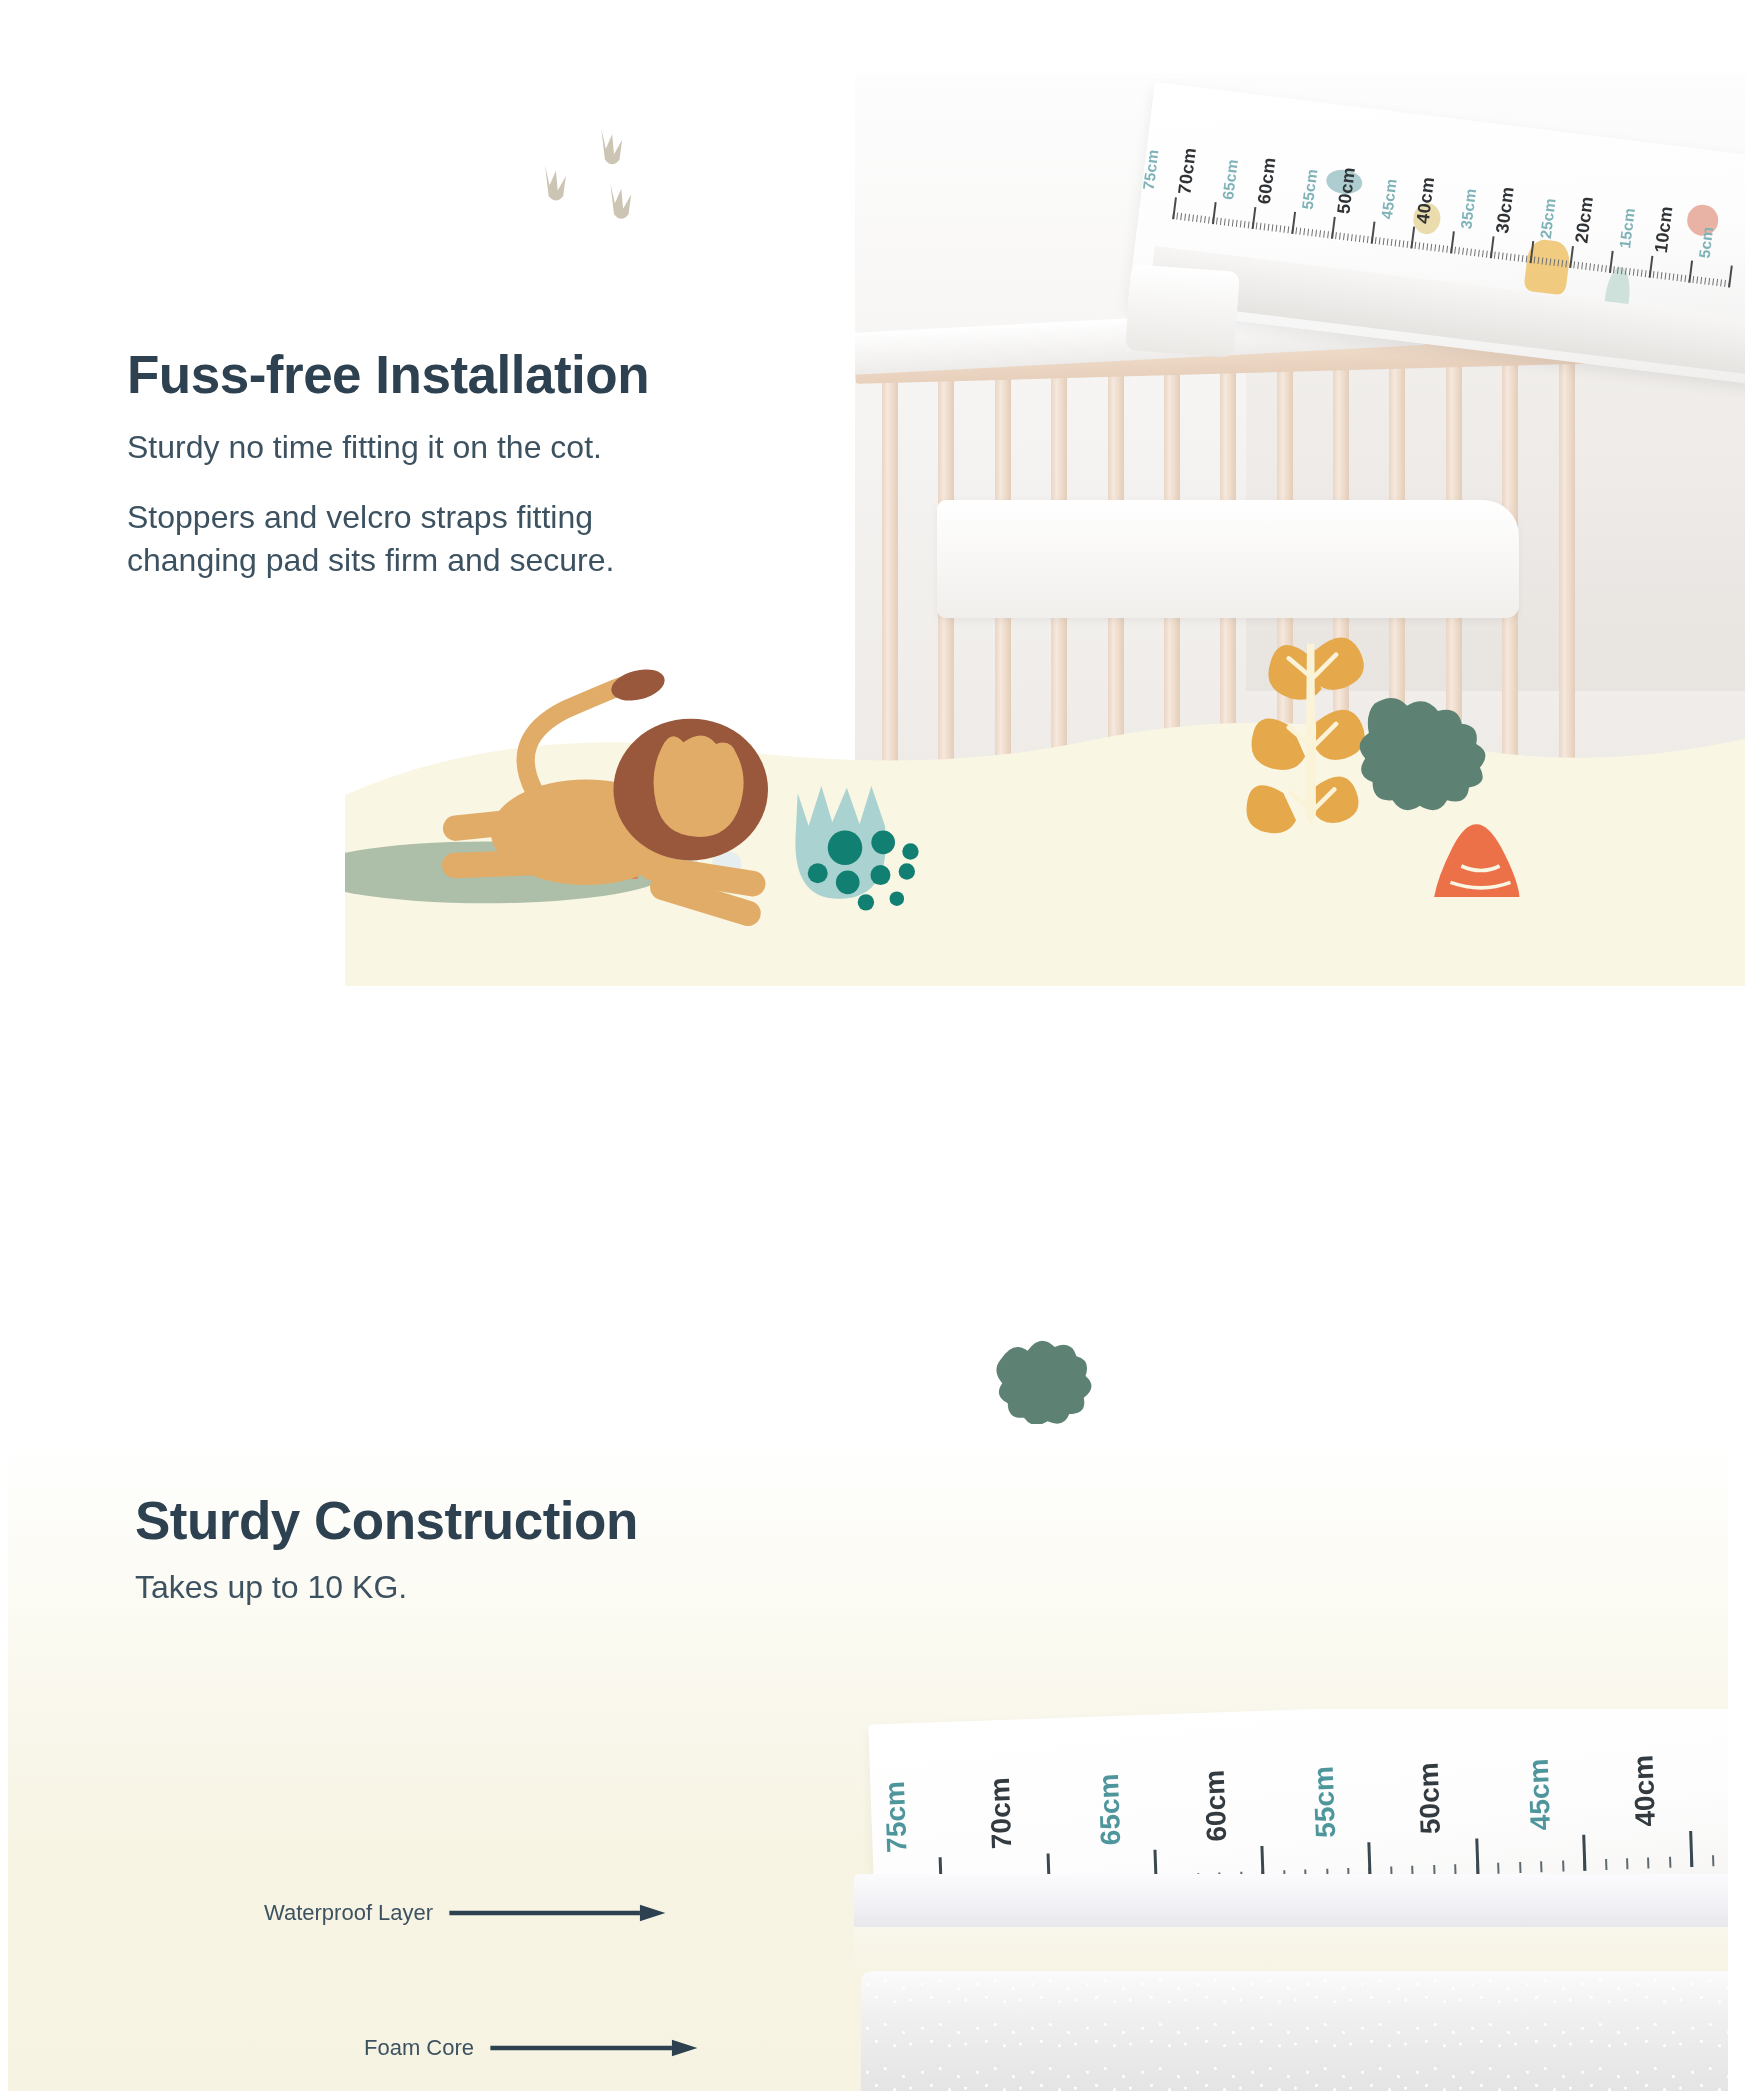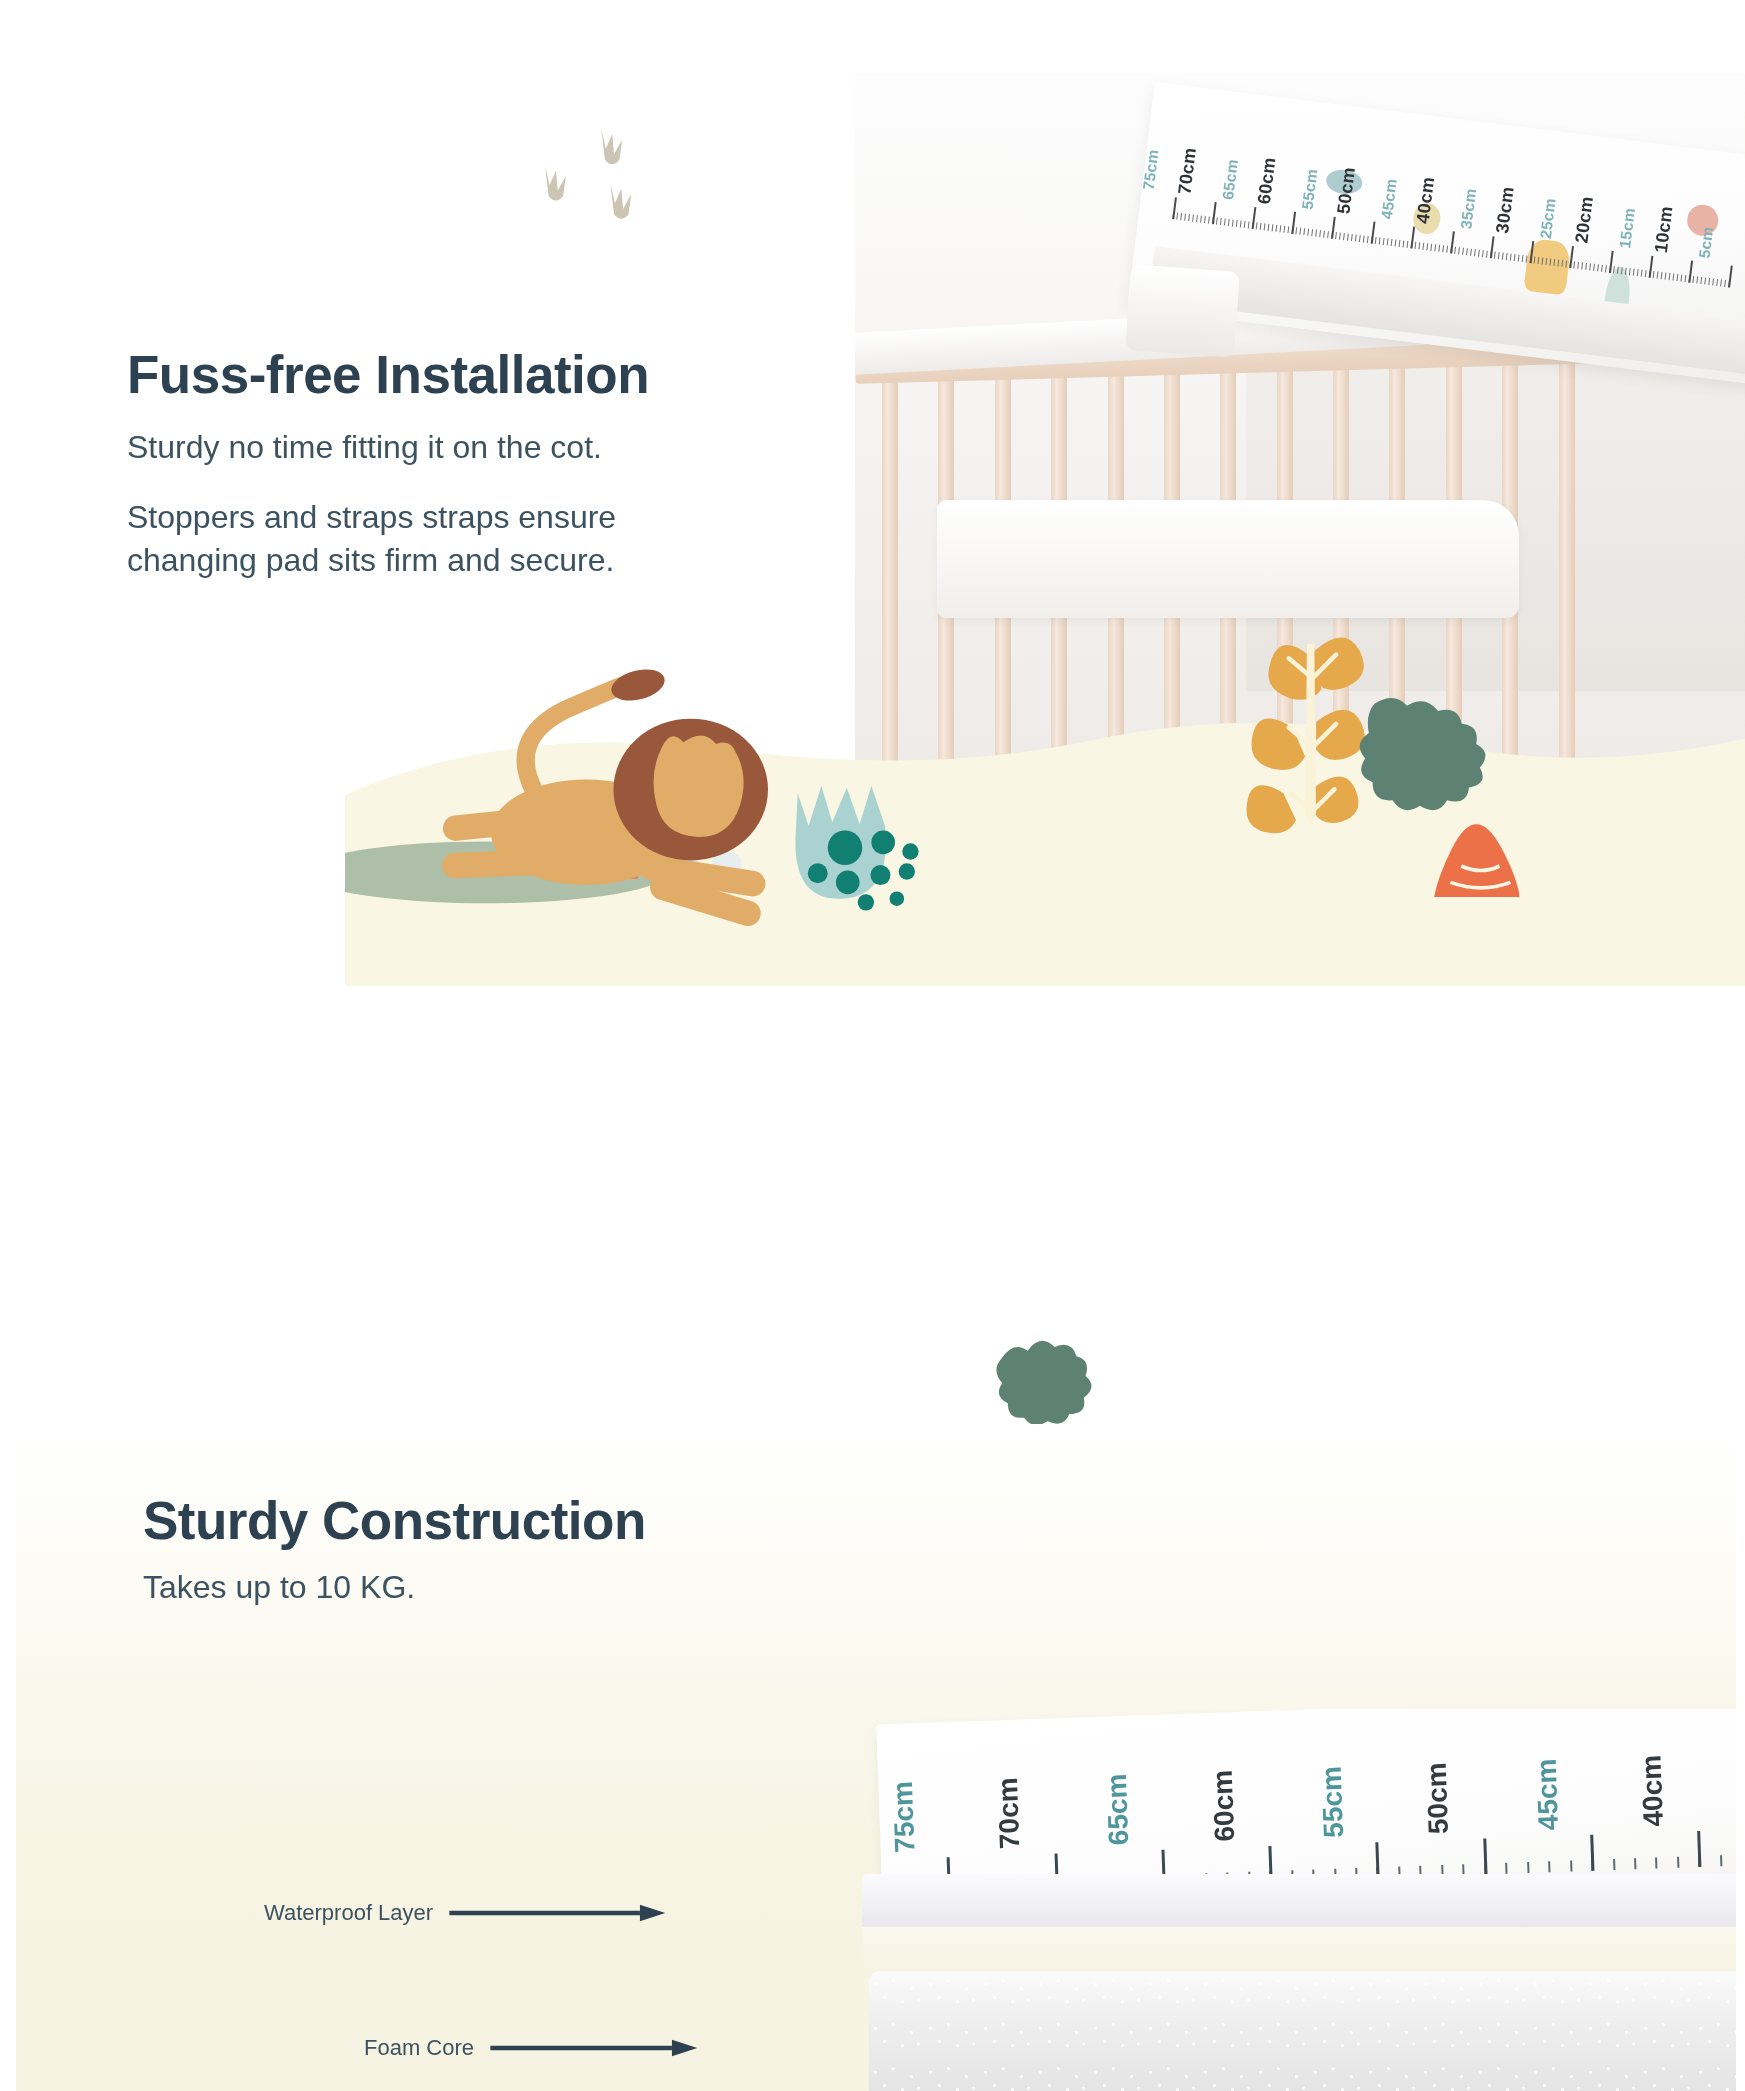--- a/index.html
+++ b/index.html
@@ -176,21 +176,21 @@
 
   
   .lion { position: absolute; left: 427px; top: 655px; width: 382px; height: 300px; }
   .footprints { position: absolute; left: 532px; top: 118px; width: 164px; height: 118px; }
   .plant-cluster { position: absolute; left: 1236px; top: 591px; width: 273px; height: 273px; }
   .leaf-single { position: absolute; left: 984px; top: 1329px; width: 109px; height: 95px; }
 
   
   .section-two {
     position: absolute;
-    left: 16px; top: 1436px;
+    left: 8px; top: 1436px;
     width: 1720px; height: 655px;
     background: linear-gradient(180deg,#ffffff 0%,#fbfaf2 28%,#f7f4e4 62%,#f6f3e2 100%);
     overflow: hidden;
     padding-left: 24px;
   }
   .text-block-two {
     position: absolute;
     left: 127px; top: 55px;
     width: 818px;
   }
@@ -588,21 +588,21 @@
                    q-20 -8 -8 -26 q-14 -16 4 -28 q-4 -20 6 -32 Z"></path>
           <rect x="218" y="172" width="34" height="8" rx="4" transform="rotate(14 218 172)"></rect>
         </g>
       </svg>
     </div>
 
     <div class="text-block-one">
       <div class="heading-xl">Fuss-free Installation</div>
       <div class="body-lg">Sturdy no time fitting it on the cot.</div>
       <div class="body-lg tight">
-        <div>Stoppers and straps straps ensure</div>
+        <div>Stoppers and velcro straps fitting</div>
         <div>changing pad sits firm and secure.</div>
       </div>
     </div>
   </div>
 
   <div class="leaf-single">
     <svg width="109" height="95" viewBox="0 0 120 105">
       <g fill="#5d8274">
         <path d="M18 34 q14 -22 30 -10 q14 -20 30 -4 q18 -8 24 10 q16 4 10 22 q14 12 -2 24
                  q4 18 -16 18 q-6 16 -24 8 q-16 10 -26 -4 q-18 2 -18 -16 q-16 -8 -6 -22

